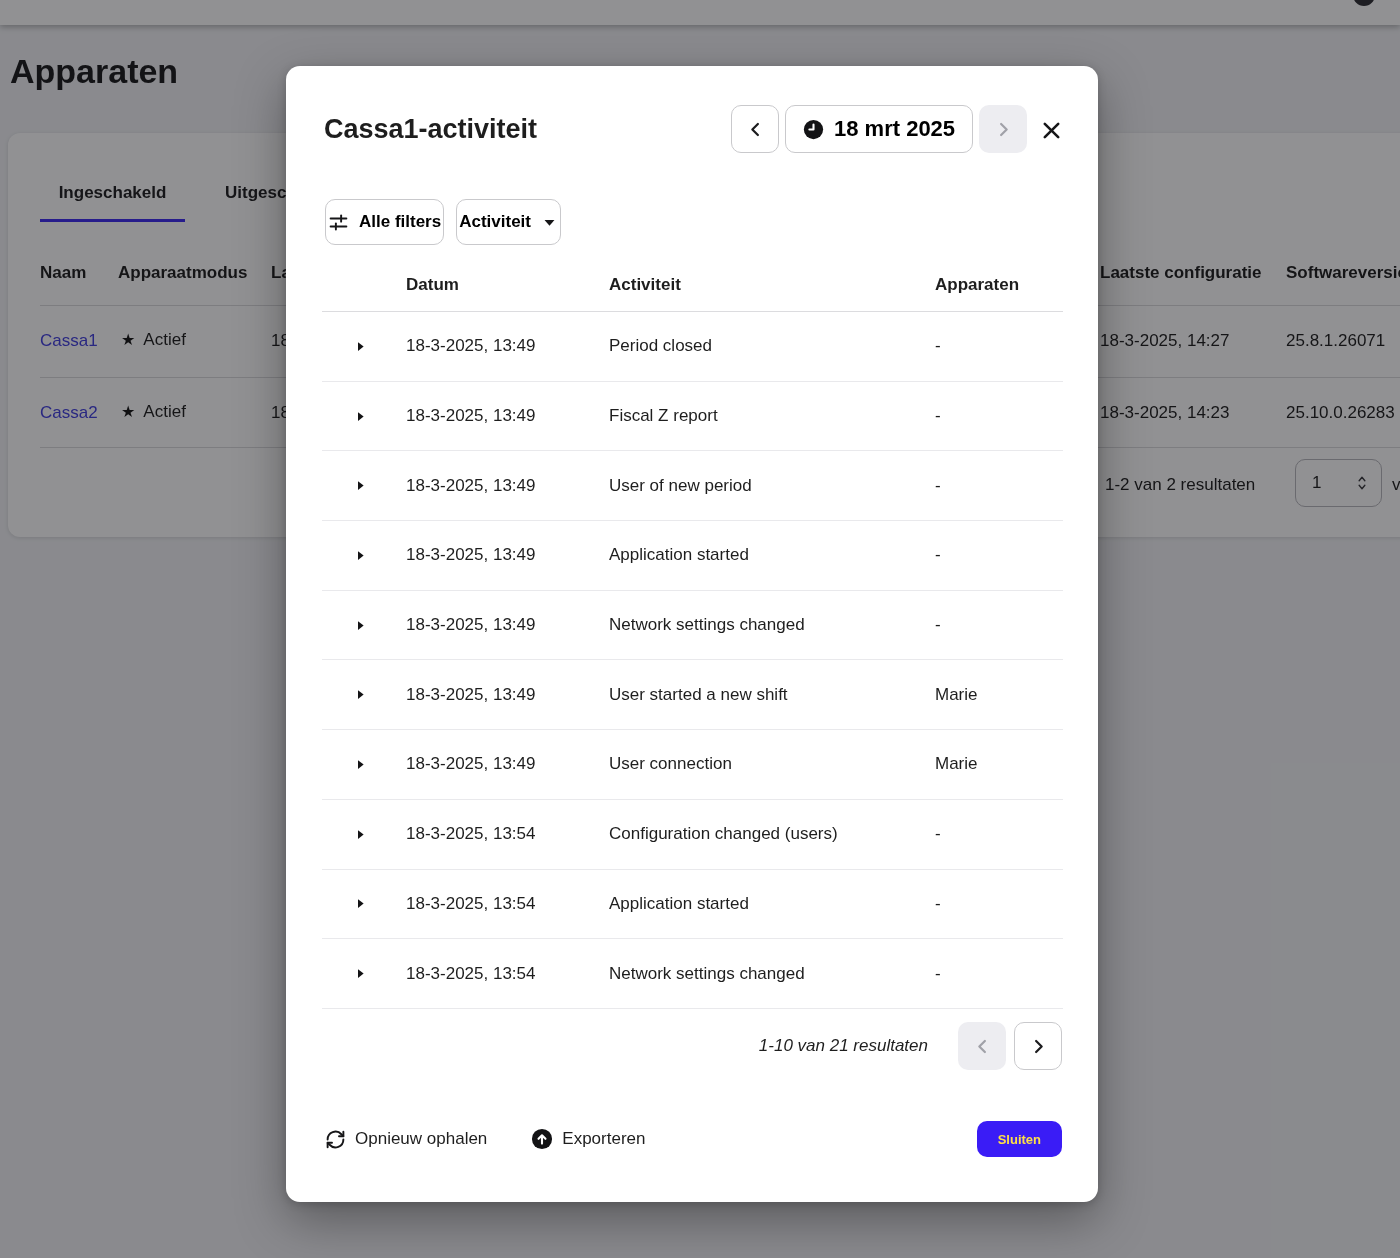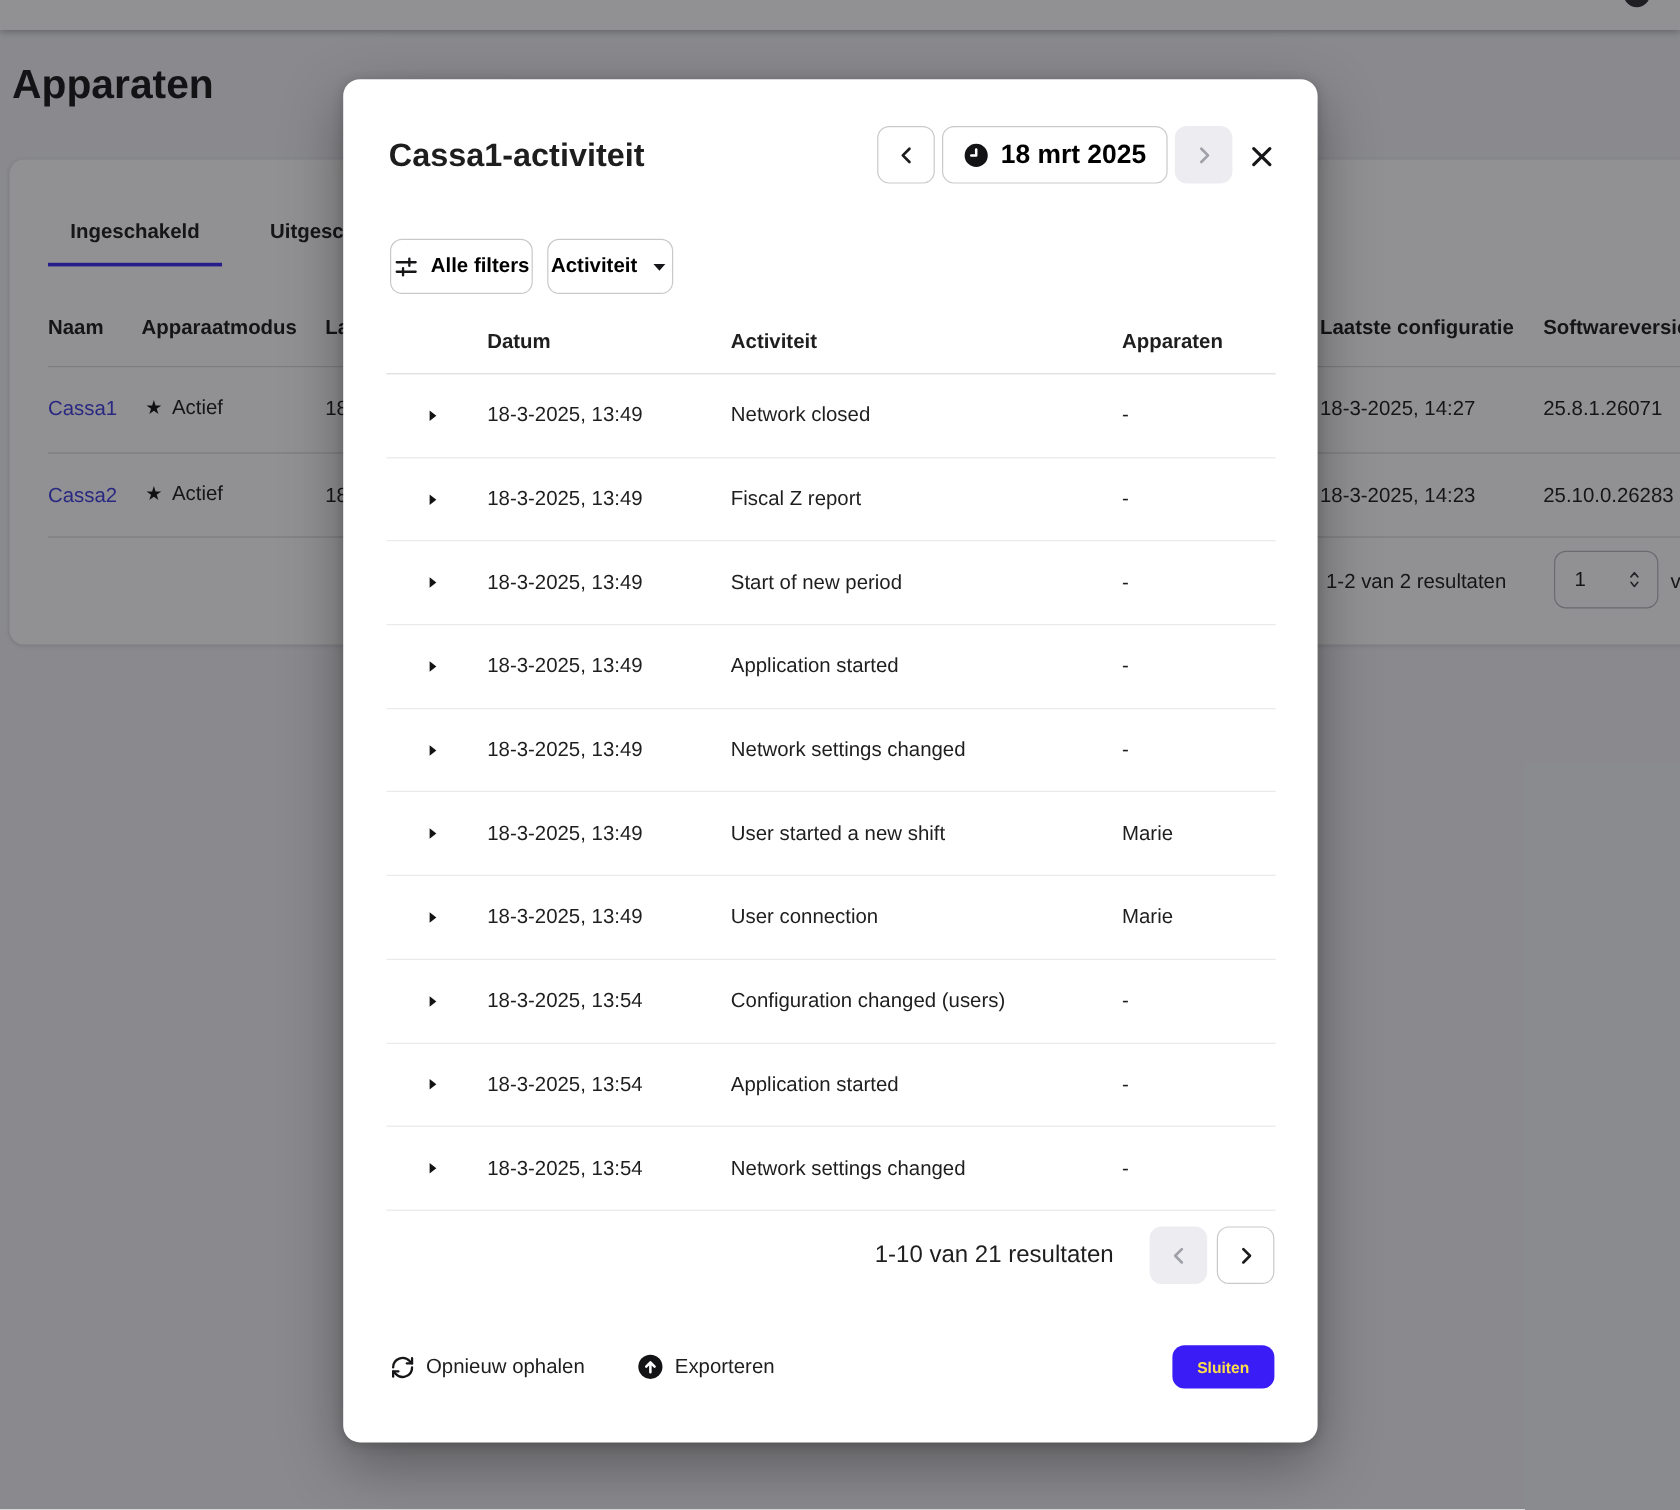--- a/index.html
+++ b/index.html
@@ -57,21 +57,21 @@
                 display:flex; align-items:center; gap:10px; padding:0 2px; font-size:17px;
                 font-weight:600; font-family:inherit; cursor:pointer; }
   .modal-table { position:absolute; left:36px; top:193px; width:741px; }
   .t-head, .t-row { display:grid; grid-template-columns:84px 203px 326px 1fr; align-items:center; }
   .t-head { height:53px; font-size:17px; font-weight:700; border-bottom:1px solid #dcdcdf; }
   .t-row { height:69.7px; font-size:17px; border-bottom:1px solid #e9e9ec; }
   .caret-cell { padding-left:29px; display:flex; align-items:center; }
   .caret-btn { border:none; background:none; width:18px; height:18px; display:flex;
                align-items:center; justify-content:center; cursor:pointer; }
   .modal-pg { position:absolute; top:956px; right:36px; display:flex; align-items:center; }
-  .modal-pg .pg-text { font-size:20px; margin-right:30px; }
+  .modal-pg .pg-text { font-size:17px; margin-right:30px;font-style:italic; }
   .modal-pg .btns { display:flex; gap:8px; }
   .modal-footer { position:absolute; left:39px; right:36px; top:1049px; height:48px;
                   display:flex; align-items:center; }
   .footer-link { display:flex; align-items:center; gap:9px; font-size:17px; font-weight:400;
                  border:none; background:none; font-family:inherit; cursor:pointer; color:#1e1e1e; }
   .footer-link + .footer-link { margin-left:44px; }
   .primary-btn { margin-left:auto; height:36px; padding:0 21px; background:#3a1cf6; color:#fde047;
                  border:none; border-radius:10px; font-size:13px; font-weight:600;
                  font-family:inherit; cursor:pointer; }
   svg { display:block; }
@@ -188,21 +188,21 @@
       <div>
   <div class="t-row">
     <div class="caret-cell">
       <button class="caret-btn">
         <svg width="15" height="15" viewBox="0 0 24 24">
                   <polygon points="8,5 17,12 8,19" fill="#131315"></polygon>
                 </svg>
       </button>
     </div>
     <div>18-3-2025, 13:49</div>
-    <div>Network closed</div>
+    <div>Period closed</div>
     <div>-</div>
   </div>
 
   <div class="t-row">
     <div class="caret-cell">
       <button class="caret-btn">
         <svg width="15" height="15" viewBox="0 0 24 24">
                   <polygon points="8,5 17,12 8,19" fill="#131315"></polygon>
                 </svg>
       </button>
@@ -214,21 +214,21 @@
 
   <div class="t-row">
     <div class="caret-cell">
       <button class="caret-btn">
         <svg width="15" height="15" viewBox="0 0 24 24">
                   <polygon points="8,5 17,12 8,19" fill="#131315"></polygon>
                 </svg>
       </button>
     </div>
     <div>18-3-2025, 13:49</div>
-    <div>Start of new period</div>
+    <div>User of new period</div>
     <div>-</div>
   </div>
 
   <div class="t-row">
     <div class="caret-cell">
       <button class="caret-btn">
         <svg width="15" height="15" viewBox="0 0 24 24">
                   <polygon points="8,5 17,12 8,19" fill="#131315"></polygon>
                 </svg>
       </button>

